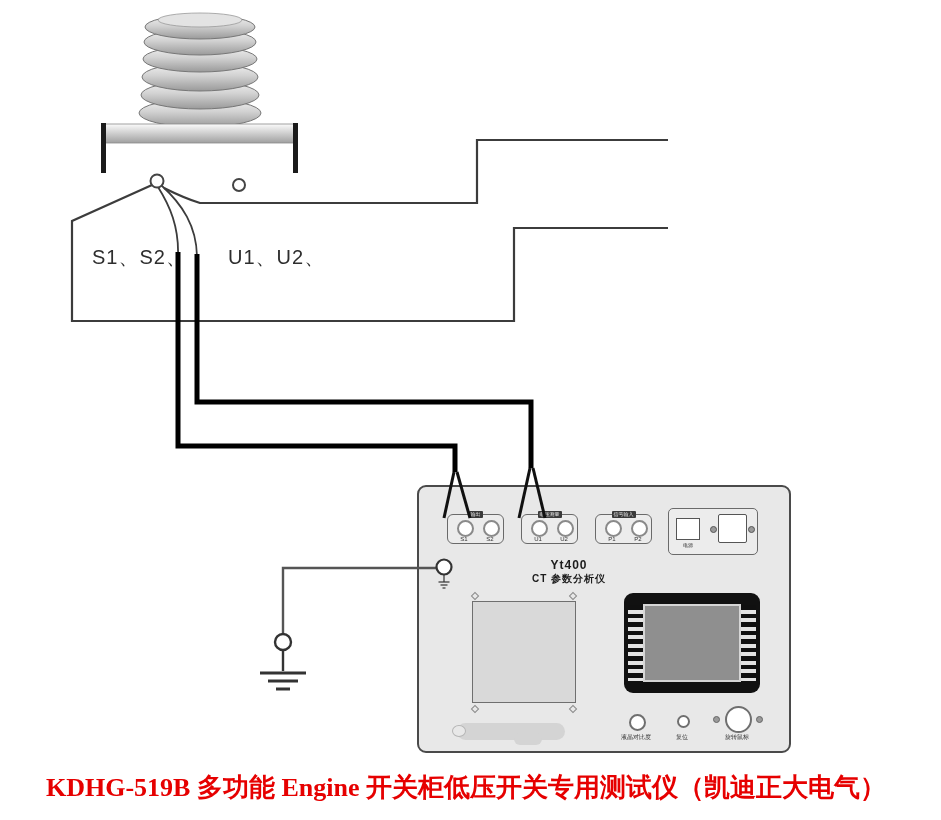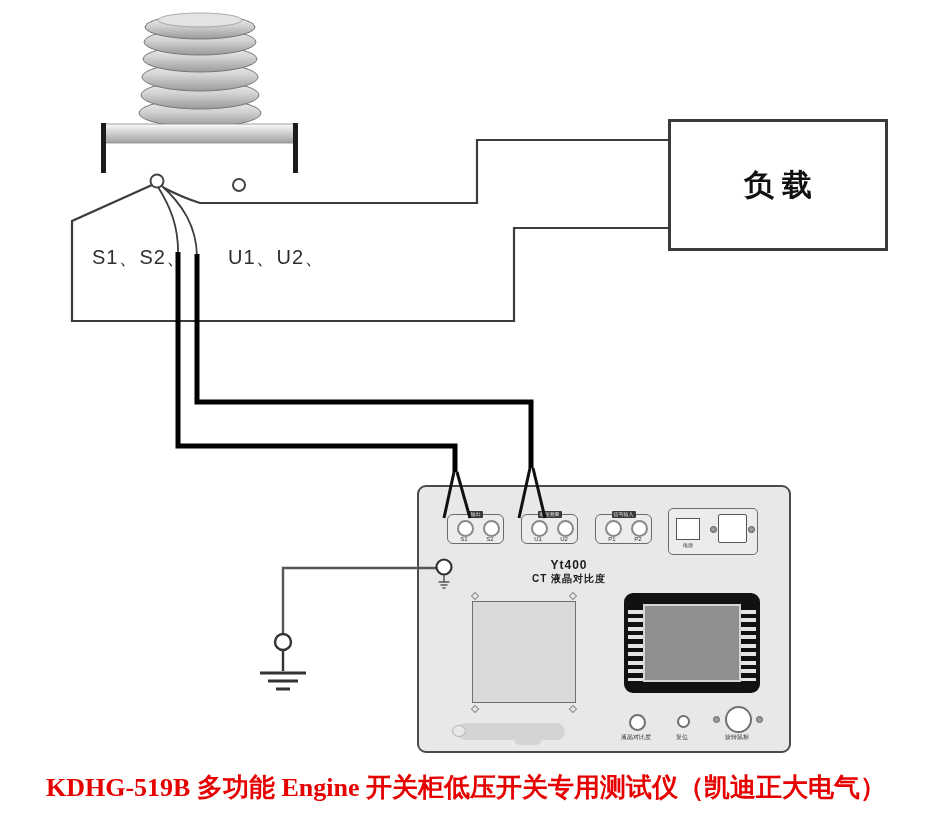--- a/index.html
+++ b/index.html
@@ -58,23 +58,20 @@
 
   
   .caption{left:0;top:770px;width:932px;text-align:center;z-index:3;
            font-family:"Liberation Serif","DejaVu Serif",serif;font-size:26px;font-weight:600;}
 </style>
 </head>
 <body>
 
 <div class="canvas">
 
-  <div class="abs load-box">
-    <span>负载</span>
-  </div>
 
   <div class="abs ct-label" style="left:92px;top:244px;">S1、S2、</div>
   <div class="abs ct-label" style="left:228px;top:244px;">U1、U2、</div>
 
   <div class="abs instrument">
 
     <div class="tblock" style="left:28px;">
       <span class="tag">输出</span>
       <span class="port" style="left:9px;"></span>
       <span class="port" style="left:35px;"></span>
@@ -100,21 +97,21 @@
 
     <div class="power-box">
       <span class="pwr-sq-small"></span>
       <span class="pwr-label">电源</span>
       <span class="pwr-screw" style="left:41px;"></span>
       <span class="pwr-sq-big"></span>
       <span class="pwr-screw" style="left:79px;"></span>
     </div>
 
     <div class="model-text">Yt400</div>
-    <div class="name-text">CT 液晶对比度</div>
+    <div class="name-text">CT 参数分析仪</div>
 
     <div class="pad"></div>
     <span class="screw-mark" style="left:53px;top:106px;"></span>
     <span class="screw-mark" style="left:151px;top:106px;"></span>
     <span class="screw-mark" style="left:53px;top:219px;"></span>
     <span class="screw-mark" style="left:151px;top:219px;"></span>
 
     <div class="smudge"></div>
     <div class="smudge2"></div>
     <div class="smudge3"></div>

